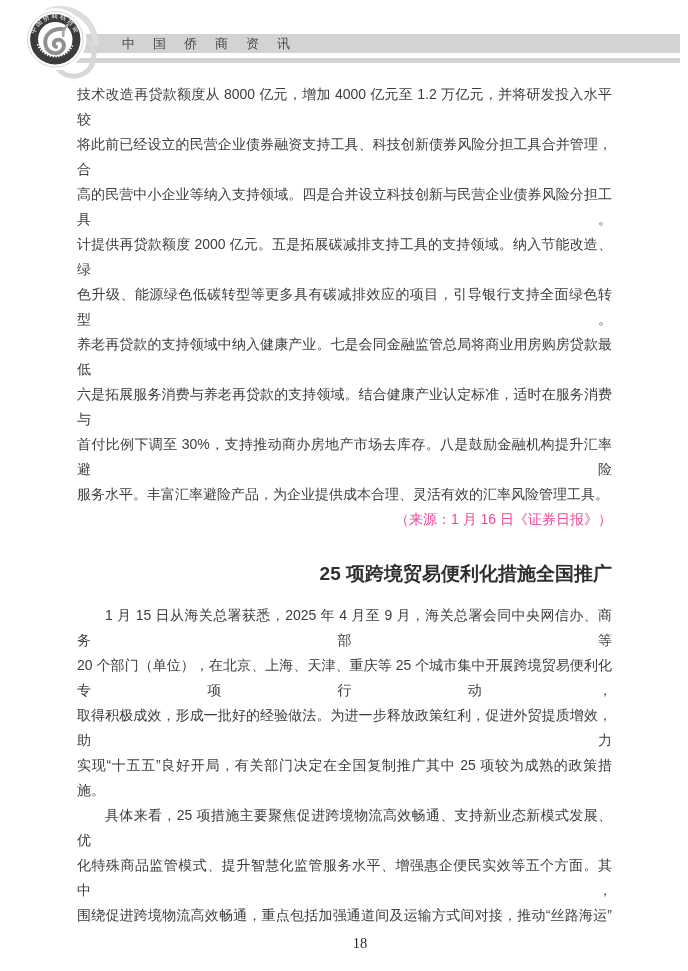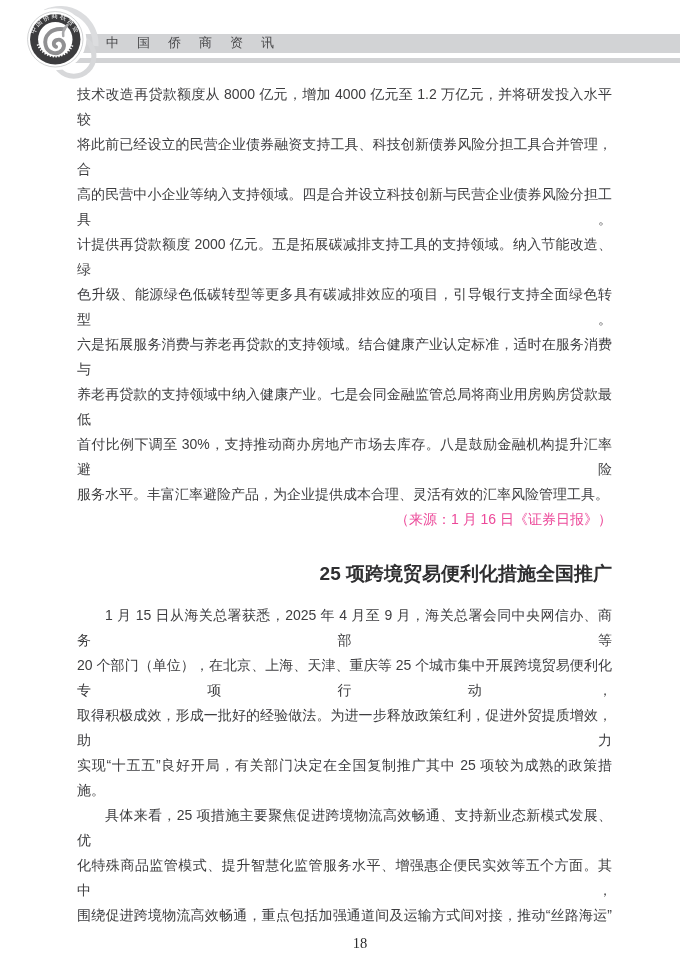--- a/index.html
+++ b/index.html
@@ -16,27 +16,26 @@
 
   
   .band-main {
     position: absolute;
     left: 62px; top: 34px;
     width: 618px; height: 19px;
     background: #d2d3d5;
   }
   .masthead-text {
     display: block;
-    padding-left: 44px;
+    padding-left: 60px;
     line-height: 19px;
     font-size: 13px;
     letter-spacing: 18px;
     color: #4a4a4c;
     white-space: nowrap;
-    font-family: Liberation Mono, monospace;
   }
   .band-sub {
     position: absolute;
     left: 62px; top: 58px;
     width: 618px; height: 5px;
     background: #d2d3d5;
   }
   .logo {
     position: absolute;
     left: 20px; top: 4px;
@@ -128,22 +127,22 @@
   </div>
 
   <div class="content">
 
     <div class="para" data-last="left">
         <div class="line">技术改造再贷款额度从 8000 亿元，增加 4000 亿元至 1.2 万亿元，并将研发投入水平较</div>
         <div class="line">将此前已经设立的民营企业债券融资支持工具、科技创新债券风险分担工具合并管理，合</div>
         <div class="line">高的民营中小企业等纳入支持领域。四是合并设立科技创新与民营企业债券风险分担工具。</div>
         <div class="line">计提供再贷款额度 2000 亿元。五是拓展碳减排支持工具的支持领域。纳入节能改造、绿</div>
         <div class="line">色升级、能源绿色低碳转型等更多具有碳减排效应的项目，引导银行支持全面绿色转型。</div>
+        <div class="line">养老再贷款的支持领域中纳入健康产业。七是会同金融监管总局将商业用房购房贷款最低</div>
         <div class="line">六是拓展服务消费与养老再贷款的支持领域。结合健康产业认定标准，适时在服务消费与</div>
-        <div class="line">养老再贷款的支持领域中纳入健康产业。七是会同金融监管总局将商业用房购房贷款最低</div>
         <div class="line">首付比例下调至 30%，支持推动商办房地产市场去库存。八是鼓励金融机构提升汇率避险</div>
         <div class="line">服务水平。丰富汇率避险产品，为企业提供成本合理、灵活有效的汇率风险管理工具。</div>
       </div>
 
     <div class="source-line">（来源：1 月 16 日《证券日报》）</div>
 
     <h2 class="article-title">25 项跨境贸易便利化措施全国推广</h2>
 
     <div class="para indent" data-last="left">
         <div class="line">1 月 15 日从海关总署获悉，2025 年 4 月至 9 月，海关总署会同中央网信办、商务部等</div>

